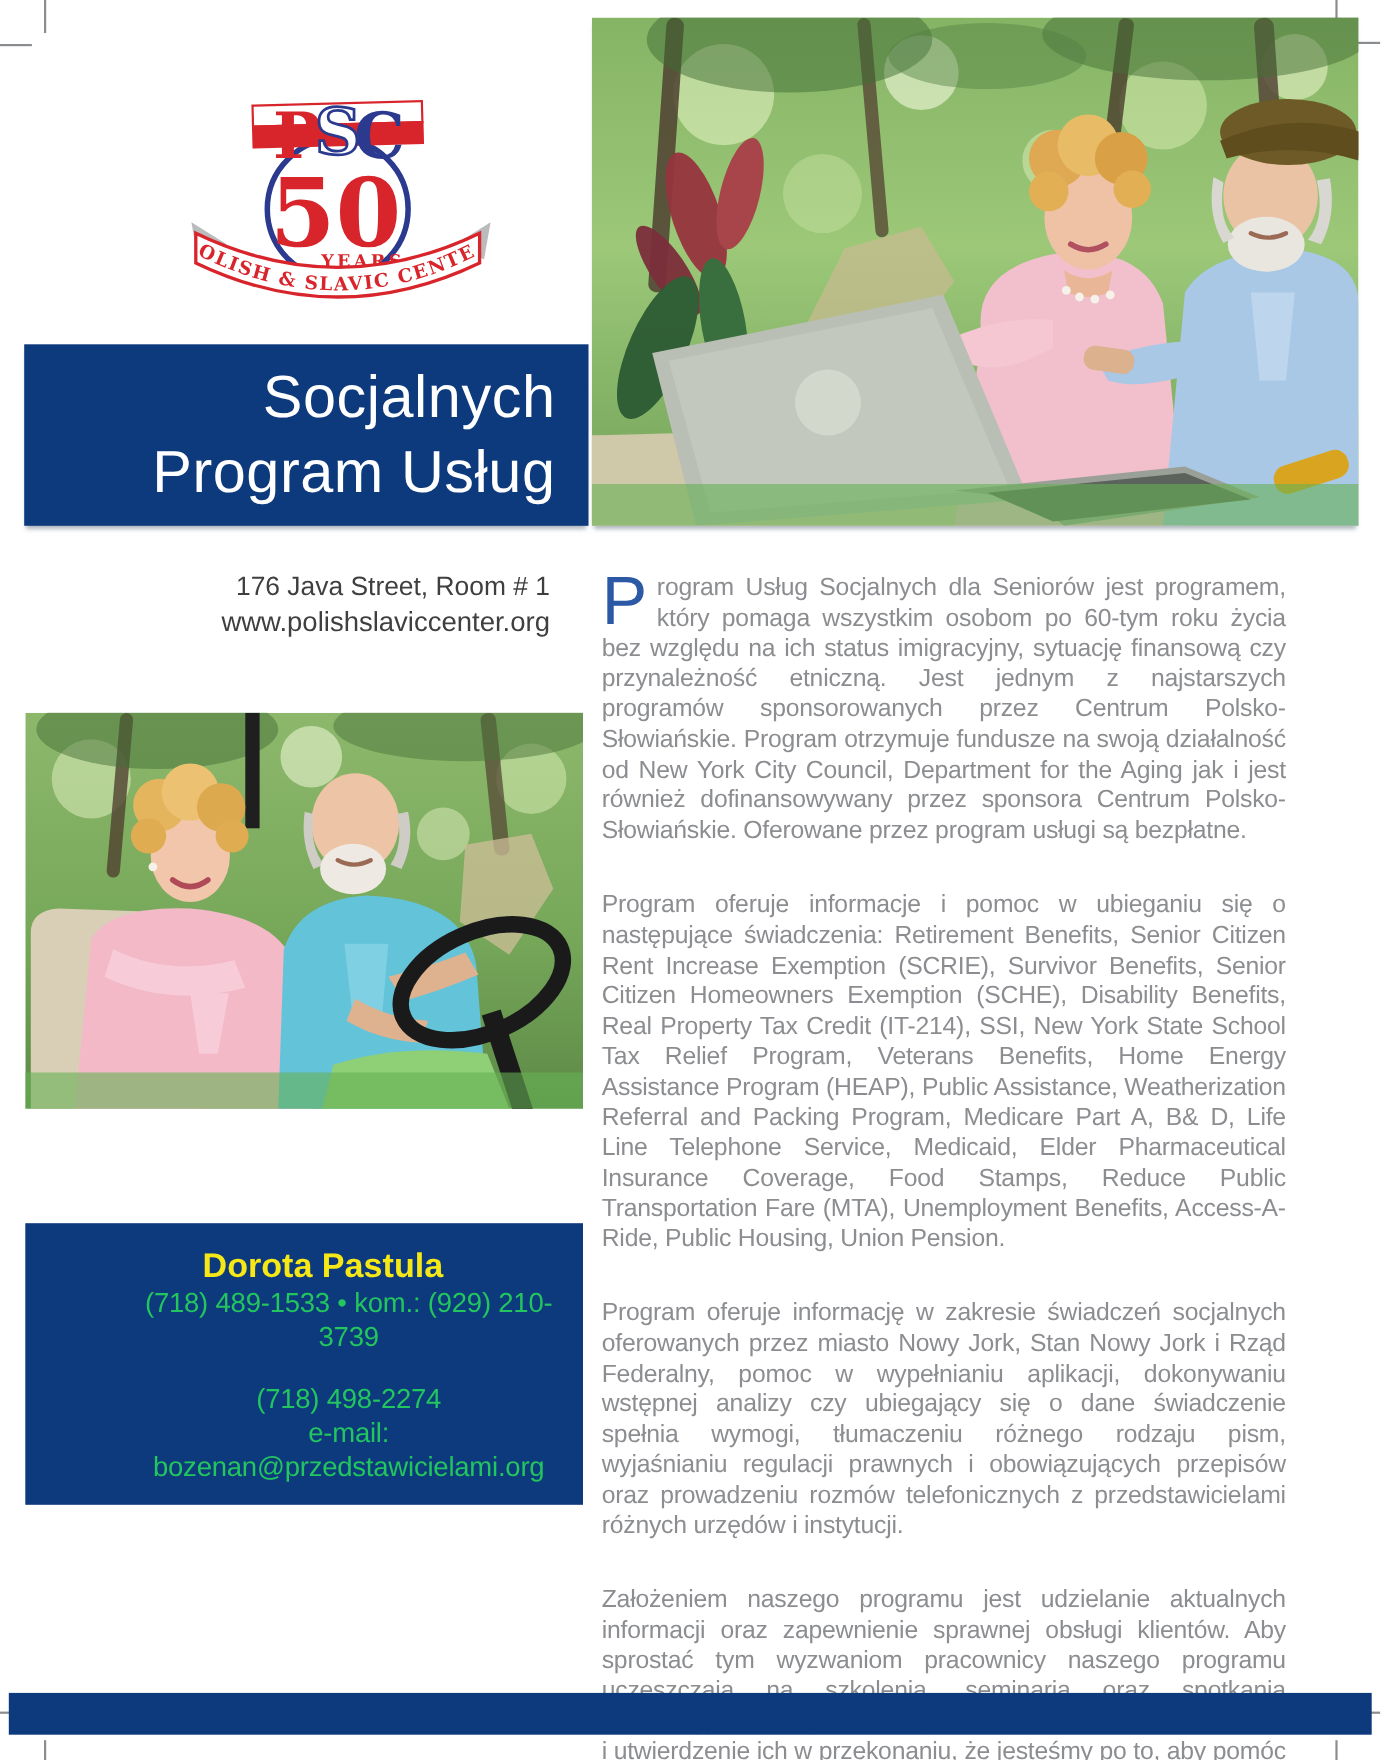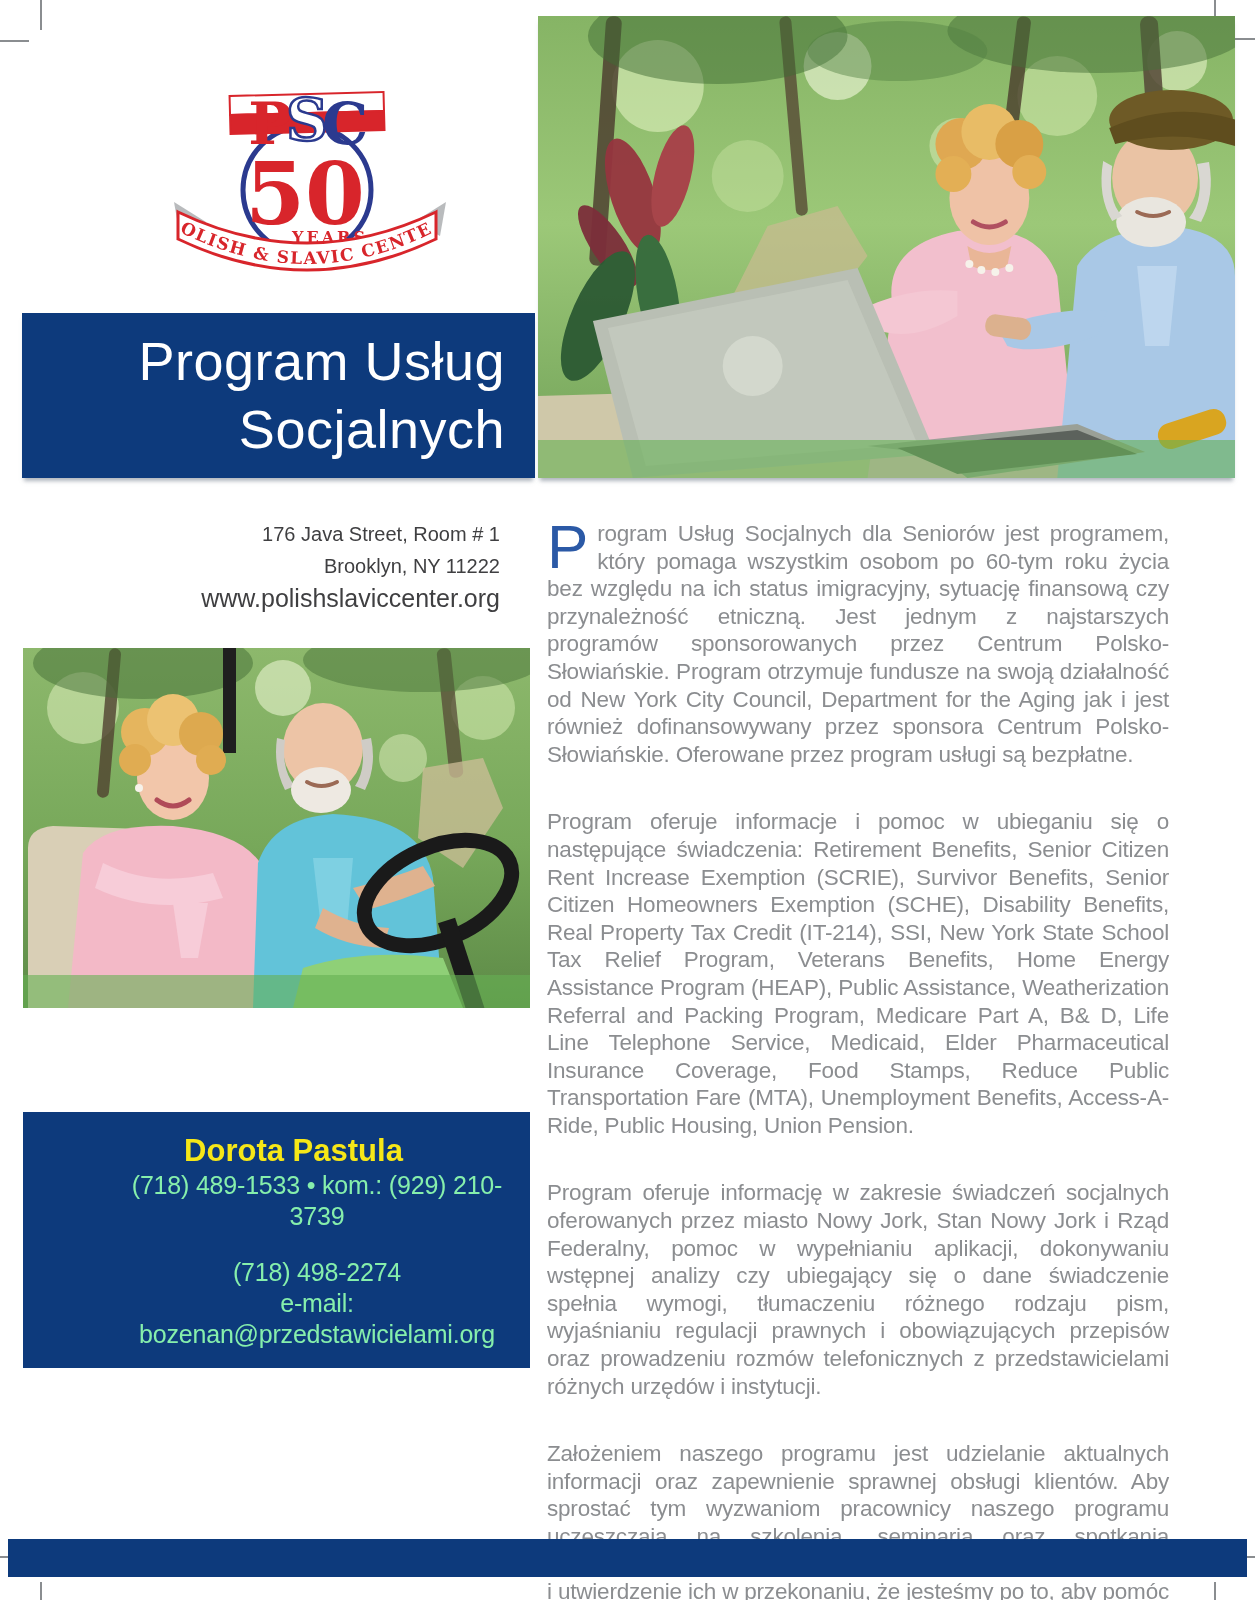--- a/index.html
+++ b/index.html
@@ -37,33 +37,33 @@
     position:absolute; left:538px; top:16px; width:697px; height:462px;
     box-shadow:0 5px 4px -2px rgba(110,120,135,.55);
   }
   .photo-top svg, .photo-left svg { display:block; width:100%; height:100%; }
 
   
   .address {
     position:absolute; left:150px; top:518px; width:350px; text-align:right;
     color:#3f3f41;
   }
-  .address .a-line { font-size:20px; line-height:32px; }
+  .address .a-line { font-size:24px; line-height:32px; }
   .address .a-web  { font-size:25px; line-height:32px; margin-top:0; }
 
   
   .photo-left { position:absolute; left:23px; top:648px; width:507px; height:360px; }
 
   
   .contact-box {
     position:absolute; left:23px; top:1112px; width:507px; height:256px;
     background:#0d3a7c; text-align:center; padding:20px 12px 0 46px;
   }
   .contact-name { color:#f6e717; font-size:31px; line-height:38px; font-weight:bold; }
-  .contact-line { color:#86efac; font-size:25px; line-height:31px; letter-spacing:-0.2px;margin-left:47px; }
+  .contact-line { color:#22c55e; font-size:25px; line-height:31px; letter-spacing:-0.2px;margin-left:47px; }
   .contact-entry + .contact-entry { margin-top:25px; }
 
   
   .body-col {
     position:absolute; left:547px; top:520px; width:622px;
     color:#8b8d90; font-size:22.5px; line-height:27.6px;
     text-align:justify; letter-spacing:-0.2px;
   }
   .body-col p { margin:0 0 40px 0; }
   .dropcap {
@@ -116,22 +116,22 @@
       <defs>
         <path id="ribbonPath" d="M14,152 Q137,212 260,152"></path>
       </defs>
       <text font-family="DejaVu Serif, serif" font-size="17" font-weight="bold" fill="#d8252b" letter-spacing="1.5">
         <textPath href="#ribbonPath" startOffset="50%" text-anchor="middle">POLISH &amp; SLAVIC CENTER</textPath>
       </text>
     </svg>
   </div>
 
   <div class="title-banner">
+    <div class="line">Socjalnych</div>
     <div class="line">Program Usług</div>
-    <div class="line">Socjalnych</div>
   </div>
 
   <div class="photo-top" role="img" aria-label="Elderly couple sitting outdoors under trees using a laptop">
     <svg viewBox="0 0 698 462" preserveAspectRatio="none">
       <defs>
         <linearGradient id="tpbg" x1="0" y1="0" x2="0" y2="1">
           <stop offset="0" stop-color="#86b465"></stop>
           <stop offset="0.45" stop-color="#9cc878"></stop>
           <stop offset="1" stop-color="#71a158"></stop>
         </linearGradient>
@@ -209,21 +209,20 @@
         <path d="M398,438 L330,430 L540,408 L608,436 L430,462 Z" fill="#9aa097"></path>
         <path d="M360,432 L540,414 L600,438 L420,458 Z" fill="#5c625c"></path>
       </g>
 
       <rect x="0" y="424" width="698" height="38" fill="#65b054" opacity="0.6"></rect>
     </svg>
   </div>
 
   <div class="address">
     <div class="a-line">176 Java Street, Room # 1</div>
-    <div class="a-line">Brooklyn, NY 11222</div>
     <div class="a-web">www.polishslaviccenter.org</div>
   </div>
 
   <div class="body-col">
     <p><span class="dropcap">P</span>rogram Usług Socjalnych dla Seniorów jest programem, który pomaga wszystkim osobom po 60-tym roku życia bez względu na ich status imigracyjny, sytuację finansową czy przynależność etniczną. Jest jednym z najstarszych programów sponsorowanych przez Centrum Polsko-Słowiańskie. Program otrzymuje fundusze na swoją działalność od New York City Council, Department for the Aging jak i jest również dofinansowywany przez sponsora Centrum Polsko-Słowiańskie. Oferowane przez program usługi są bezpłatne.</p>
     <p>Program oferuje informacje i pomoc w ubieganiu się o następujące świadczenia: Retirement Benefits, Senior Citizen Rent Increase Exemption (SCRIE), Survivor Benefits, Senior Citizen Homeowners Exemption (SCHE), Disability Benefits, Real Property Tax Credit (IT-214), SSI, New York State School Tax Relief Program, Veterans Benefits, Home Energy Assistance Program (HEAP), Public Assistance, Weatherization Referral and Packing Program, Medicare Part A, B&amp; D, Life Line Telephone Service, Medicaid, Elder Pharmaceutical Insurance Coverage, Food Stamps, Reduce Public Transportation Fare (MTA), Unemployment Benefits, Access-A-Ride, Public Housing, Union Pension.</p>
     <p>Program oferuje informację w zakresie świadczeń socjalnych oferowanych przez miasto Nowy Jork, Stan Nowy Jork i Rząd Federalny, pomoc w wypełnianiu aplikacji, dokonywaniu wstępnej analizy czy ubiegający się o dane świadczenie spełnia wymogi, tłumaczeniu różnego rodzaju pism, wyjaśnianiu regulacji prawnych i obowiązujących przepisów oraz prowadzeniu rozmów telefonicznych z przedstawicielami różnych urzędów i instytucji.</p>
     <p>Założeniem naszego programu jest udzielanie aktualnych informacji oraz zapewnienie sprawnej obsługi klientów. Aby sprostać tym wyzwaniom pracownicy naszego programu uczęszczają na szkolenia, seminaria oraz spotkania informacyjne. Naszym celem jest wzbudzenie zaufania klientów i utwierdzenie ich w przekonaniu, że jesteśmy po to, aby pomóc w uzyskaniu świadczeń, których potrzebują i do których są uprawnieni.</p>
   </div>
 

